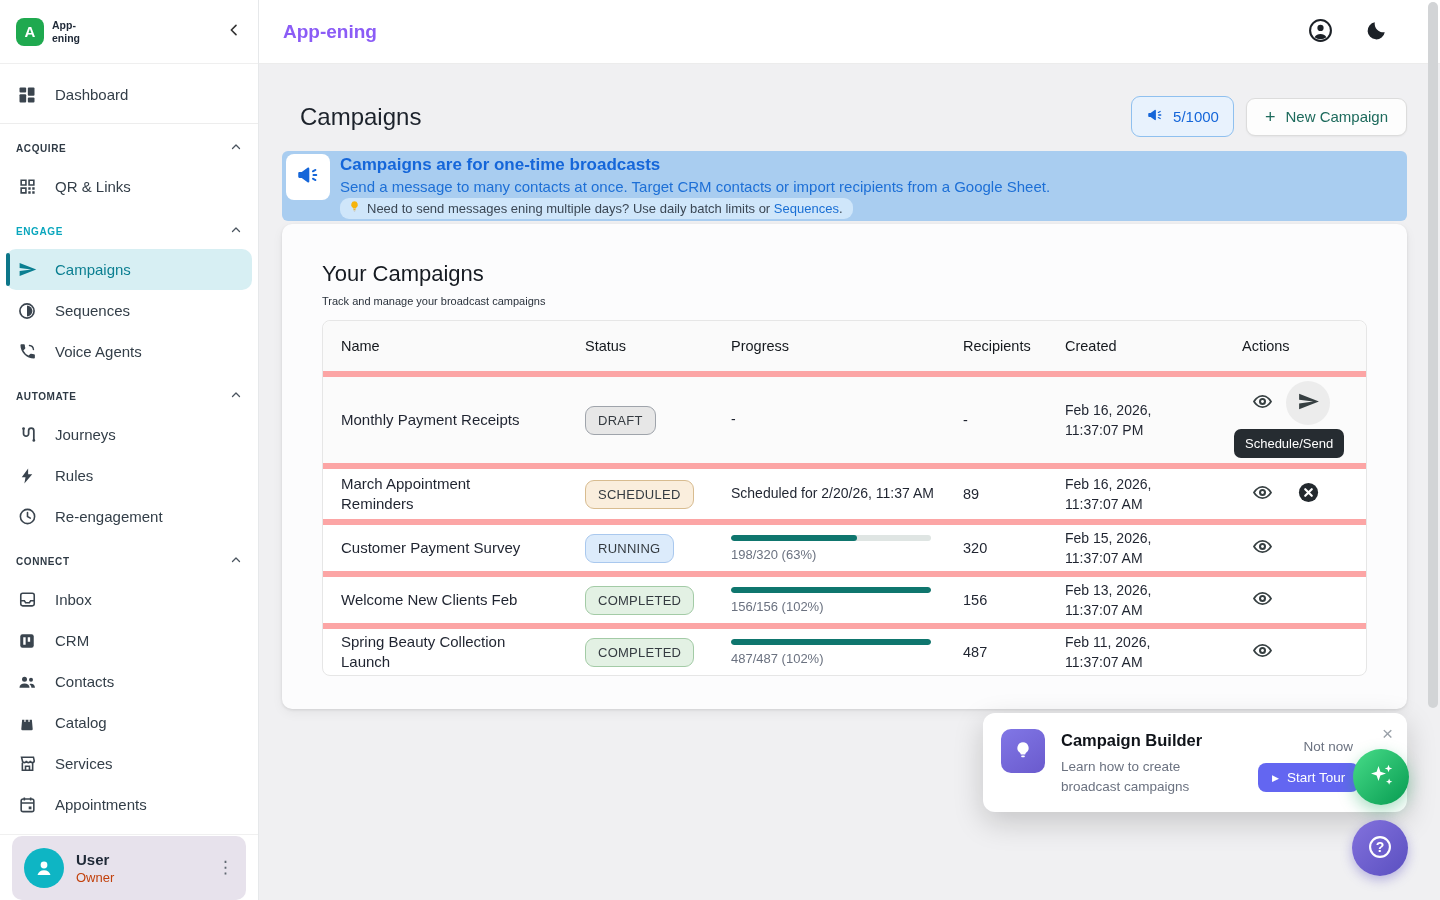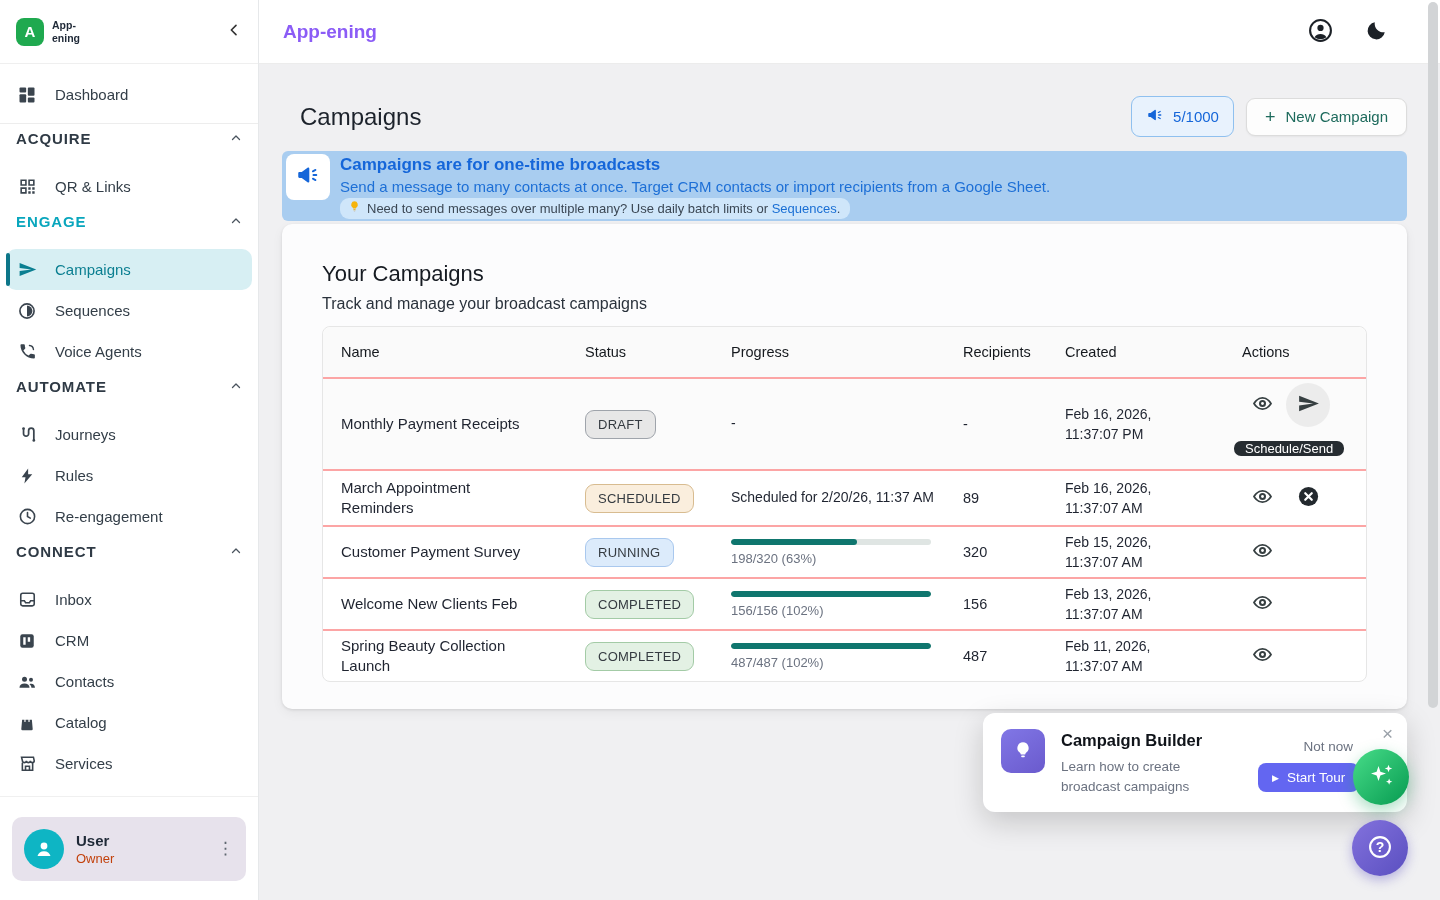--- a/index.html
+++ b/index.html
@@ -9,25 +9,25 @@
   
   .sidebar { width:259px; min-width:259px; background:#fff; border-right:1px solid #e6e8ea; position:relative; }
   .side-logo { height:64px; display:flex; align-items:center; padding:0 16px; border-bottom:1px solid #efefef; }
   .logo-mark { width:28px; height:28px; border-radius:8px; background:#1fa94f; color:#fff; font-weight:700; font-size:15px; display:flex; align-items:center; justify-content:center; }
   .logo-text { margin-left:8px; font-size:10.5px; font-weight:700; color:#1f2937; line-height:1.15; display:flex; flex-direction:column; }
   .collapse-btn { margin-left:auto; background:none; border:none; cursor:pointer; display:flex; align-items:center; }
   nav.side-nav { padding-top:10px; }
   .nav-item { height:41px; display:flex; align-items:center; padding:0 16px; gap:17px; font-size:15px; color:#333e48; cursor:pointer; }
   .nav-item .nicon { width:22px; display:flex; justify-content:center; align-items:center; }
   .nav-divider { border-bottom:1px solid #ededed; margin:8px 0 0; }
-  .section-head { height:36px; margin-top:6px; display:flex; justify-content:space-between; padding:0 16px; font-size:15px; font-weight:700; letter-spacing:.06em; color:#2f3a45; }
+  .section-head { height:36px; margin-top:6px; display:flex; align-items:center; justify-content:space-between; padding:0 16px; font-size:10px; font-weight:700; letter-spacing:.06em; color:#2f3a45; }
   .section-head.engage { color:#09a6bd; }
   .nav-item.active { background:#d7eff3; border-radius:10px; margin:0 6px; padding:0 10px; position:relative; color:#0b7f91; font-weight:500; }
   .nav-item.active::before { content:''; position:absolute; left:0; top:4px; bottom:4px; width:4px; border-radius:4px; background:#0d7689; }
-  .side-bottom { position:absolute; bottom:0; left:0; right:0; height:104px; background:#fff; border-top:1px solid #f0f0f0; display:flex; align-items:center; padding:0 12px; }
+  .side-bottom { position:absolute; bottom:0; left:0; right:0; height:66px; background:#fff; border-top:1px solid #f0f0f0; display:flex; align-items:center; padding:0 12px; }
   .user-card { flex:1; height:64px; background:#e7e2ec; border-radius:10px; display:flex; align-items:center; padding:0 12px; gap:12px; }
   .avatar { width:40px; height:40px; border-radius:50%; background:#0eb5c4; display:flex; align-items:center; justify-content:center; }
   .user-meta { display:flex; flex-direction:column; gap:2px; }
   .user-name { font-size:15px; font-weight:700; color:#1f2937; }
   .user-role { font-size:13px; color:#c2410c; }
   .user-dots { margin-left:auto; background:none; border:none; font-size:17px; color:#5f6770; cursor:pointer; line-height:1; }
 
   
   .main-col { flex:1; display:flex; flex-direction:column; }
   .topbar { height:64px; background:#fff; border-bottom:1px solid #ececec; display:flex; align-items:center; padding:0 24px; }
@@ -47,23 +47,23 @@
   .banner { margin:14px 33px 0 23px; background:#a9cdf0; border-radius:6px; position:relative; padding:4px 10px 6px 58px; height:70px; }
   .banner-icon-box { position:absolute; left:4px; top:3px; width:44px; height:46px; background:#fff; border-radius:8px; display:flex; align-items:center; justify-content:center; }
   .banner-title { font-size:17px; font-weight:700; color:#1566d9; margin-top:0; }
   .banner-sub { font-size:15px; color:#1d6fd6; margin-top:3px; }
   .banner-pill { display:inline-flex; align-items:center; gap:6px; background:#cfe6fa; border-radius:9px; padding:2px 10px 3px 8px; font-size:13px; color:#3b4754; margin-top:3px; }
   .banner-pill a { color:#1a6fd4; text-decoration:none; cursor:pointer; }
 
   
   .card { margin:3px 33px 0 23px; background:#fcfcfd; border-radius:10px; box-shadow:0 1px 3px rgba(0,0,0,.1),0 4px 12px rgba(0,0,0,.05); padding:37px 40px 40px; height:485px; position:relative; z-index:1; }
   .card h3 { font-size:22px; font-weight:400; color:#161b22; }
-  .card .card-sub { font-size:16px; color:#2a323c; margin-top:8px; }
+  .card .card-sub { font-size:11px; color:#2a323c; margin-top:8px; }
   .table { border:1px solid #e6e6e6; border-radius:8px; margin-top:13px; background:#fff; }
-  .trow { display:grid; grid-template-columns:244px 146px 232px 102px 177px 1fr; align-items:center; border-top:2px solid #fca5a5; }
+  .trow { display:grid; grid-template-columns:244px 146px 232px 102px 177px 1fr; align-items:center; border-top:6px solid #fca5a5; }
   .trow > div { padding-left:18px; }
   .thead { border-top:none; background:#fafafa; height:50px; font-size:14.5px; font-weight:500; color:#15191e; border-radius:8px 8px 0 0; }
   .r0 { height:92px; background:#fbfbfb; }
   .r1 { height:56px; } .r2,.r3,.r4 { height:52px; }
   .r4 { border-radius:0 0 8px 8px; }
   .cname span { font-size:15px; color:#1f2430; max-width:182px; display:inline-block; line-height:1.35; }
   .badge { display:inline-block; font-size:13px; padding:6px 12px; border-radius:9px; border:1px solid; color:#353b41; letter-spacing:.02em; }
   .badge.draft { background:#e7e7e7; border-color:#9fa4ab; }
   .badge.scheduled { background:#faeedd; border-color:#d8bc90; }
   .badge.running { background:#dcebfb; border-color:#a9c8ee; }
@@ -72,21 +72,21 @@
   .progress-wrap { width:200px; }
   .bar { height:6px; background:#dfe5e3; border-radius:3px; overflow:hidden; }
   .fill { height:100%; background:#0f766e; border-radius:3px; }
   .pcap { font-size:13px; color:#6b7280; margin-top:6px; }
   .crecip { font-size:14.5px; color:#1f2430; }
   .ccreated span { font-size:14px; color:#1f2430; max-width:100px; display:inline-block; line-height:1.45; }
   .cactions { display:flex; align-items:center; gap:24px; padding-left:28px !important; position:relative; }
   .r0 .cactions { align-self:start; height:52px; gap:13px; }
   .icon-action { background:none; border:none; cursor:pointer; display:flex; align-items:center; justify-content:center; }
   .send-circle { width:44px; height:44px; border-radius:50%; background:#ececec; }
-  .tooltip { position:absolute; top:62px; left:10px; background:#262c31; color:#fff; font-size:13px; padding:0 11px; border-radius:7px; white-space:nowrap; z-index:30; }
+  .tooltip { position:absolute; top:52px; left:10px; background:#262c31; color:#fff; font-size:13px; padding:7px 11px; border-radius:7px; white-space:nowrap; z-index:30; }
 
   
   .popup { position:absolute; right:33px; top:649px; width:424px; min-height:96px; background:#fff; border-radius:12px; box-shadow:0 10px 30px rgba(0,0,0,.18); padding:16px; z-index:20; }
   .p-icon { position:absolute; left:18px; top:16px; width:44px; height:44px; border-radius:10px; background:linear-gradient(145deg,#8177e6,#6a5acd); display:flex; align-items:center; justify-content:center; }
   .p-title { margin-left:62px; font-size:16.5px; font-weight:700; color:#10141a; margin-top:2px; }
   .p-sub { margin-left:62px; font-size:13.5px; color:#6b7280; line-height:1.45; margin-top:7px; max-width:175px; }
   .p-notnow { position:absolute; right:54px; top:26px; font-size:13.5px; color:#6b7280; background:none; border:none; cursor:pointer; }
   .p-close { position:absolute; right:14px; top:10px; font-size:19px; color:#9aa1a9; background:none; border:none; cursor:pointer; }
   .p-start { position:absolute; left:275px; top:50px; height:29px; padding:0 14px; background:#6366f1; color:#fff; border:none; border-radius:8px; font-size:13.5px; display:flex; align-items:center; gap:8px; cursor:pointer; white-space:nowrap; }
   .p-start .play { font-size:9px; }
@@ -354,21 +354,21 @@
         <div class="banner-sub">Send a message to many contacts at once. Target CRM contacts or import recipients from a Google Sheet.</div>
         <div>
           <span class="banner-pill">
             <span>
               <svg width="13" height="13" viewBox="0 0 24 24">
                   <path d="M12 2.5a6.2 6.2 0 0 0-3.6 11.2c.6.5 1 1.2 1.2 2h4.8c.2-.8.6-1.5 1.2-2A6.2 6.2 0 0 0 12 2.5z" fill="#f6b40a"></path>
                   <rect x="9.8" y="17" width="4.4" height="2" rx="1" fill="#e9a400"></rect>
                   <rect x="10.6" y="20" width="2.8" height="1.6" rx=".8" fill="#c9c9c9"></rect>
                 </svg>
             </span>
-            <span><span>Need to send messages over multiple many? Use daily batch limits or </span><a>Sequences</a><span>.</span></span>
+            <span><span>Need to send messages ening multiple days? Use daily batch limits or </span><a>Sequences</a><span>.</span></span>
           </span>
         </div>
       </div>
 
       <div class="card">
         <h3>Your Campaigns</h3>
         <p class="card-sub">Track and manage your broadcast campaigns</p>
 
         <div class="table">
           <div class="trow thead">

